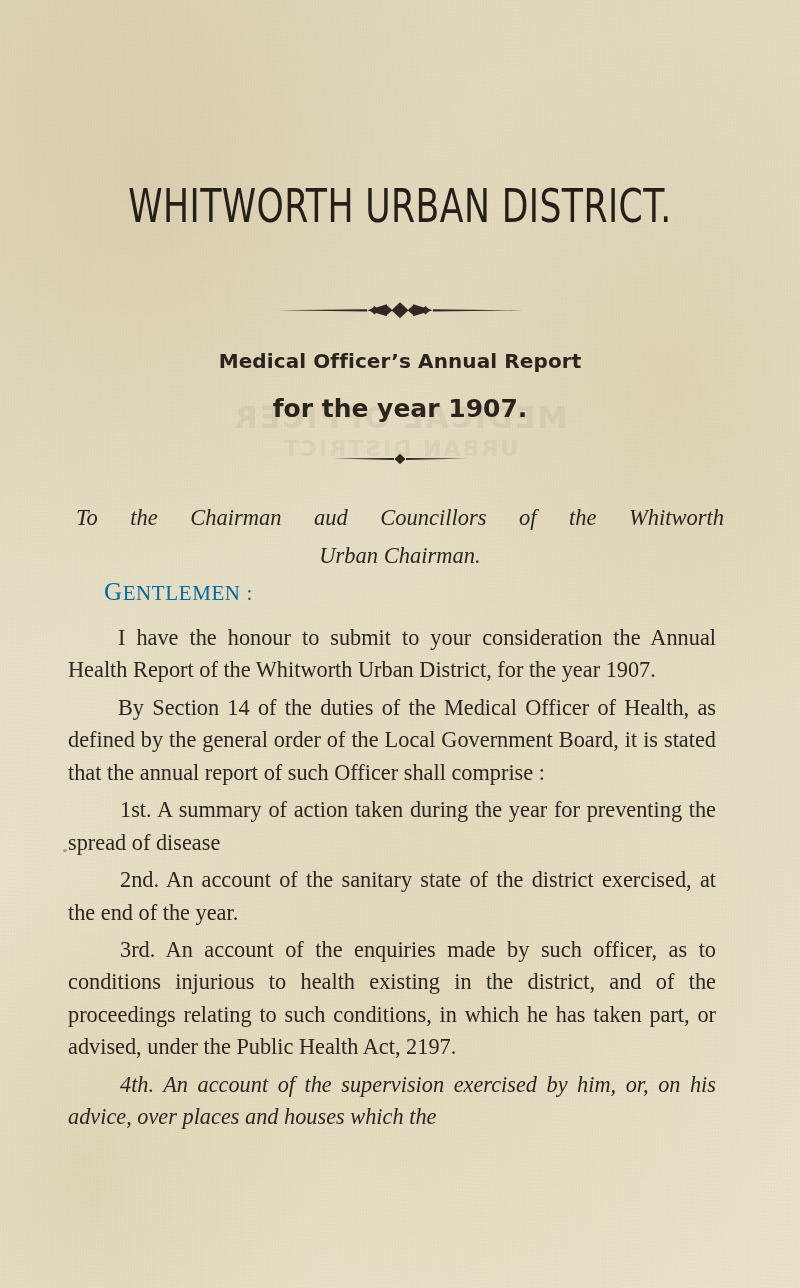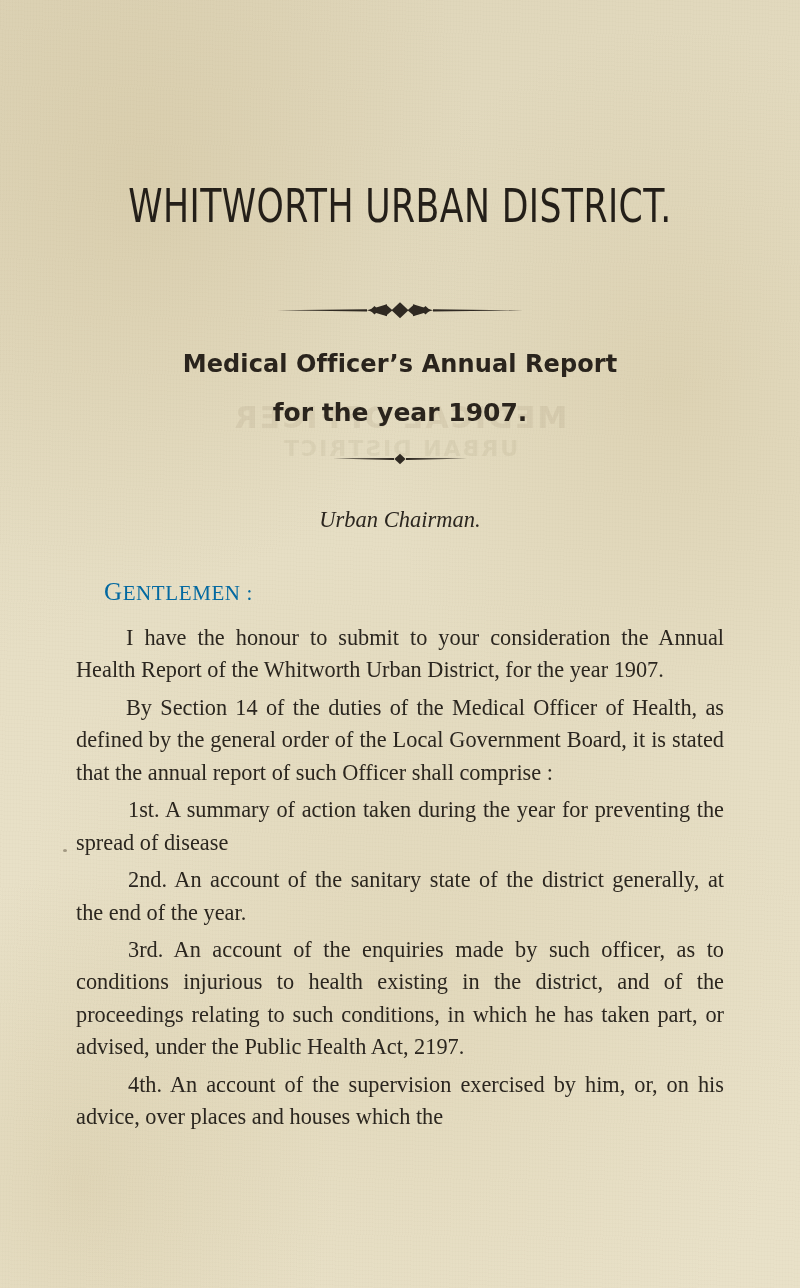--- a/index.html
+++ b/index.html
@@ -101,21 +101,21 @@
   .subtitle-block {
     position: absolute;
     top: 350px;
     left: 0; right: 0;
     text-align: center;
     font-family: "DejaVu Sans", "Liberation Sans", sans-serif;
     font-weight: bold;
     color: #2a241d;
   }
   .subtitle-line1 {
-    font-size: 24px;
+    font-size: 20px;
     letter-spacing: 0.1px;
     line-height: 1.18;
   }
   .subtitle-line2 {
     font-size: 25px;
     line-height: 1.2;
     margin-top: 20px;
   }
 
   
@@ -145,32 +145,32 @@
     font-size: 21px;
     letter-spacing: 0.6px;
     color: #0369a1;
   }
   .gentlemen .cap { font-size: 25px; }
 
   
   .body-text {
     position: absolute;
     top: 622px;
-    left: 76px;
+    left: 68px;
     width: 648px;
     font-size: 22.3px;
     line-height: 1.455;
     text-align: justify;
     color: #2b261f;
   }
   .body-text p {
     margin: 0 0 5px 0;
     text-indent: 50px;
   }
-  .body-text p.last { margin-bottom: 0; }
+  .body-text p.last { margin-bottom: 0; font-style: italic; }
   .body-text p.tight-indent { text-indent: 52px; }
 
   
   .ink-fleck {
     position: absolute;
     left: 63px;
     top: 849px;
     width: 4px;
     height: 3px;
     border-radius: 50%;
@@ -220,32 +220,33 @@
       <svg width="140" height="14" viewBox="0 0 140 14" aria-hidden="true">
         <g fill="#2f2922">
           <path d="M3 6.6 L64 6.0 L64 8.0 Z"></path>
           <path d="M137 6.6 L76 6.0 L76 8.0 Z"></path>
           <path d="M70 1.8 L75.6 7.0 L70 12.2 L64.4 7.0 Z"></path>
         </g>
       </svg>
     </div>
 
     <div class="addressee">
+      <span>To the Chairman aud Councillors of the Whitworth</span>
       <span class="second">Urban Chairman.</span>
     </div>
 
     <div class="gentlemen">
       <span class="cap">G</span><span>ENTLEMEN :</span>
     </div>
 
     <div class="body-text">
       <p>I have the honour to submit to your consideration the Annual Health Report of the Whitworth Urban District, for the year 1907.</p>
       <p>By Section 14 of the duties of the Medical Officer of Health, as defined by the general order of the Local Government Board, it is stated that the annual report of such Officer shall comprise :</p>
       <p class="tight-indent">1st.   A summary of action taken during the year for preventing the spread of disease</p>
-      <p class="tight-indent">2nd.   An account of the sanitary state of the district generally, at the end of the year.</p>
+      <p class="tight-indent">2nd.   An account of the sanitary state of the district exercised, at the end of the year.</p>
       <p class="tight-indent">3rd.   An account of the enquiries made by such officer, as to conditions injurious to health existing in the district, and of the proceedings relating to such conditions, in which he has taken part, or advised, under the Public Health Act, 2197.</p>
       <p class="tight-indent last">4th.   An account of the supervision exercised by him, or, on his advice, over places and houses which the</p>
     </div>
 
     <div class="ink-fleck"></div>
 
   </div>
 </div>
 
 </body></html>

